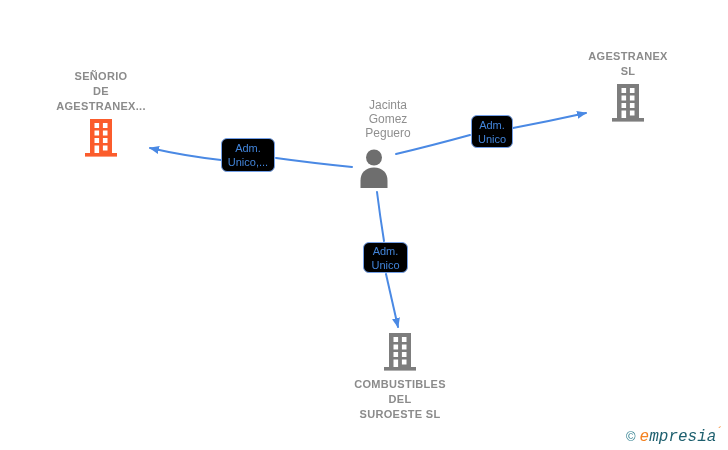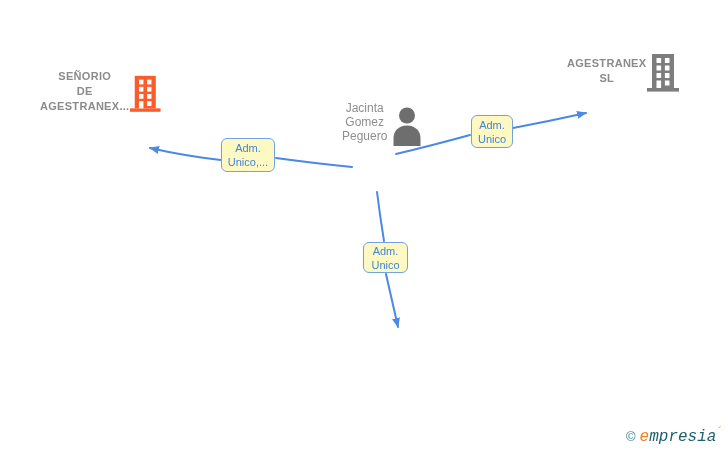--- a/index.html
+++ b/index.html
@@ -3,35 +3,35 @@
 <meta charset="utf-8">
 <style>
   html,body{margin:0;padding:0;background:#fff;}
   .stage{
     position:relative;width:728px;height:450px;background:#ffffff;overflow:hidden;
     font-family:"Liberation Sans", sans-serif;
   }
   .edges{position:absolute;left:0;top:0;width:728px;height:450px;}
   .edge-line{stroke:#4a89e4;stroke-width:2;fill:none;stroke-linecap:round;}
   .arrow-head{fill:#4a89e4;}
-  .node{position:absolute;display:flex;flex-direction:row;align-items:center;}
+  .node{position:absolute;display:flex;flex-direction:column;align-items:center;}
   .node-label{
     white-space:pre-line;text-align:center;color:#8b8b8b;
     font-size:11px;font-weight:bold;line-height:15px;letter-spacing:.3px;
   }
   .person-name{
     white-space:pre-line;text-align:center;color:#8f8f8f;
     font-size:12px;font-weight:normal;line-height:14px;margin-left:28px;
   }
   .building{fill:#7d7d7d;}
   .building.orange{fill:#fb5c2c;}
   .person-icon{fill:#6e6e6e;}
   .edge-label{
     position:absolute;display:flex;align-items:center;justify-content:center;
-    background:#fef9c3;border:1px solid #74a0e8;border-radius:6px;
+    background:#000000;border:1px solid #74a0e8;border-radius:6px;
     color:#4284d9;font-size:11px;line-height:14px;text-align:center;
     white-space:pre-line;box-sizing:border-box;
   }
   .watermark{
     position:absolute;right:6px;bottom:4px;display:flex;align-items:baseline;gap:4px;
   }
   .wm-copy{color:#2e7f8f;font-size:13px;}
   .wm-brand{font-family:Liberation Mono, monospace;font-style:italic;font-size:16px;color:#1d5f6e;}
   .wm-brand .e{color:#f58220;font-style:italic;}
   .wm-accent{color:#f58220;font-size:11px;vertical-align:super;margin-left:-1px;}
@@ -100,20 +100,39 @@
         <rect x="10.5" y="11.5" width="4.6" height="5"></rect>
           <rect x="18.9" y="11.5" width="4.6" height="5"></rect>
         <rect x="10.5" y="19" width="4.6" height="5"></rect>
           <rect x="18.9" y="19" width="4.6" height="5"></rect>
         <rect x="10.5" y="26.5" width="4.6" height="7.5"></rect>
           <rect x="18.9" y="26.5" width="4.6" height="5"></rect>
       </g>
     </svg>
   </div>
 
+  <div class="node" style="left:335px;top:333px;width:130px;">
+    <svg class="building" width="34" height="38" viewBox="0 0 34 38">
+      <rect x="1" y="34" width="32" height="3.6"></rect>
+      <rect x="6" y="0" width="22" height="34"></rect>
+      <g fill="#ffffff">
+        <rect x="10.5" y="4" width="4.6" height="5"></rect>
+          <rect x="18.9" y="4" width="4.6" height="5"></rect>
+        <rect x="10.5" y="11.5" width="4.6" height="5"></rect>
+          <rect x="18.9" y="11.5" width="4.6" height="5"></rect>
+        <rect x="10.5" y="19" width="4.6" height="5"></rect>
+          <rect x="18.9" y="19" width="4.6" height="5"></rect>
+        <rect x="10.5" y="26.5" width="4.6" height="7.5"></rect>
+          <rect x="18.9" y="26.5" width="4.6" height="5"></rect>
+      </g>
+    </svg>
+    <div class="node-label" style="margin-top:6px;">COMBUSTIBLES
+DEL
+SUROESTE  SL</div>
+  </div>
 
   <div class="edge-label" style="left:221px;top:138px;width:54px;height:34px;">Adm.
 Unico,...</div>
   <div class="edge-label" style="left:471px;top:115px;width:42px;height:33px;">Adm.
 Unico</div>
   <div class="edge-label" style="left:363px;top:242px;width:45px;height:31px;">Adm.
 Unico</div>
 
   <div class="watermark">
     <span class="wm-copy">©</span>

